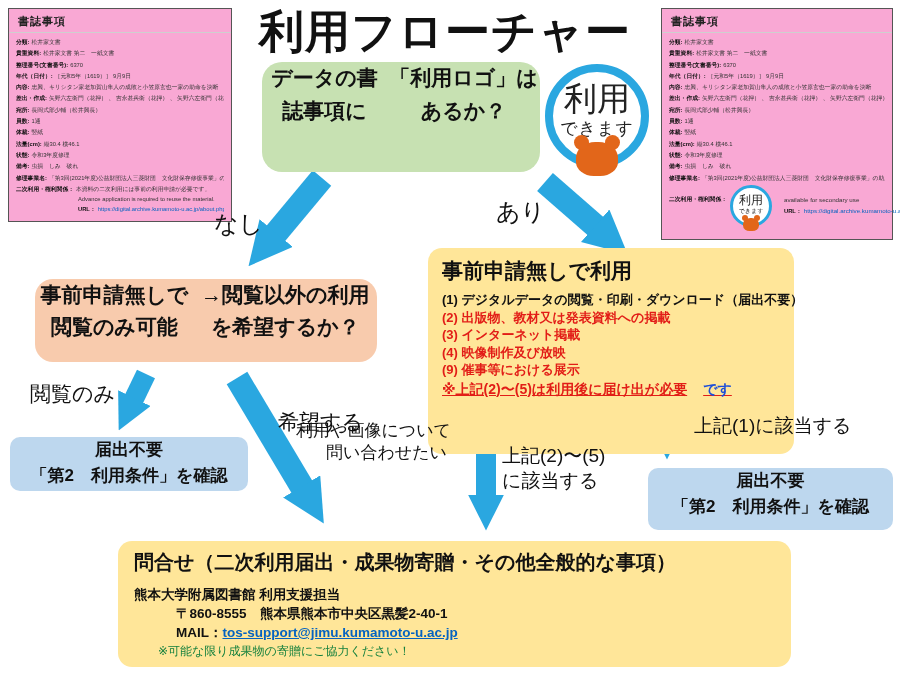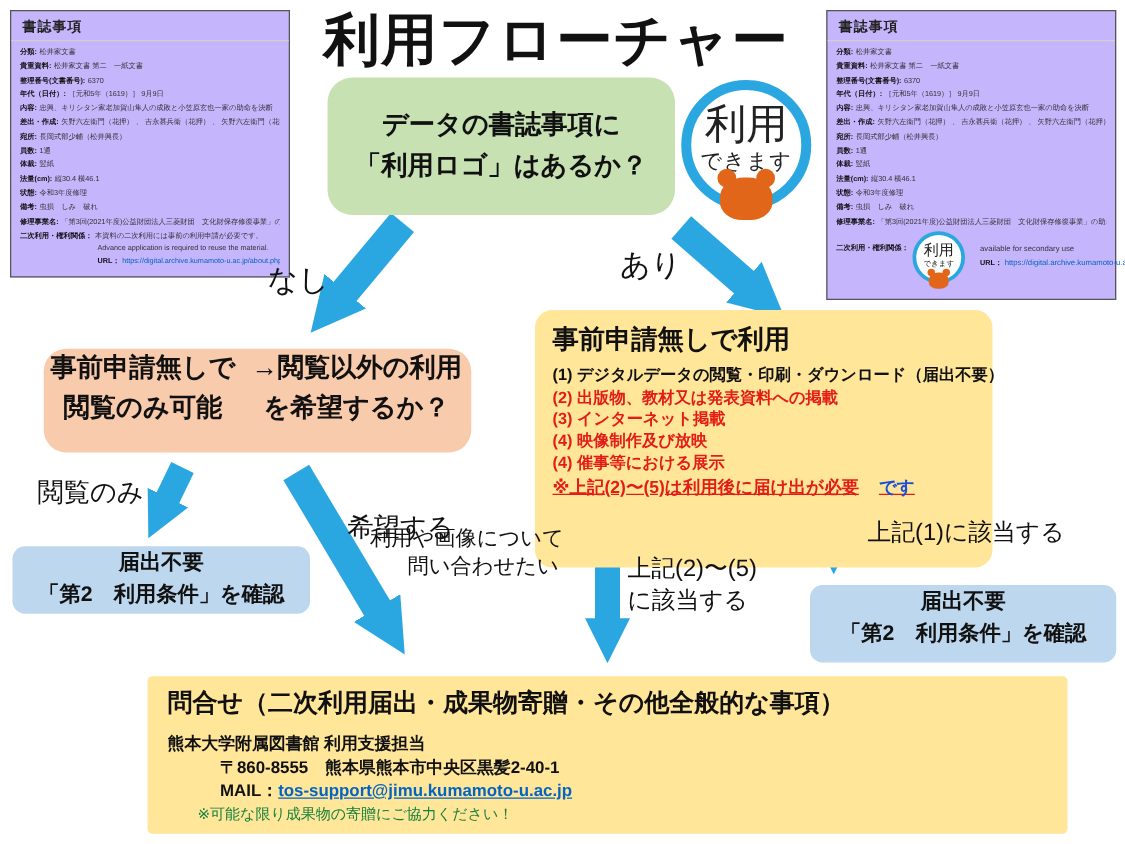--- a/index.html
+++ b/index.html
@@ -4,21 +4,21 @@
 <style>
   * { margin:0; padding:0; box-sizing:border-box; }
   html,body { background:#ffffff; }
   body { font-family:"Liberation Sans","DejaVu Sans",sans-serif; }
   .page { position:relative; width:900px; height:675px; background:#fff; overflow:hidden; }
 
   
   .arrows { position:absolute; left:0; top:0; z-index:1; }
 
   
-  .panel { position:absolute; background:#c4b5fd; border:1.5px solid #555; z-index:2; }
+  .panel { position:absolute; background:#f9a8d4; border:1.5px solid #555; z-index:2; }
   .panel-left  { left:8px;  top:8px;  width:224px; height:214px; }
   .panel-right { left:661px; top:8px; width:232px; height:232px; }
   .panel-header { font-size:11px; font-weight:bold; color:#222; padding:5px 9px 3px 9px;
                   border-bottom:1px solid #cfcfcf; letter-spacing:1px; }
   .panel-body { padding:4px 7px 0 7px; }
   .b-row { font-size:5.8px; line-height:11.3px; color:#333; white-space:nowrap; overflow:hidden; }
   .b-label { font-weight:bold; color:#111; margin-right:2px; }
   .sec-ind { font-size:5.8px; line-height:9.5px; color:#333; padding-left:62px; white-space:nowrap; overflow:hidden; }
   .link { color:#0563c1; }
   .sec-wrap { padding:0 7px; }
@@ -46,40 +46,40 @@
               border:8px solid #2aa7e0; border-radius:50%; background:#fff; text-align:center; z-index:2; }
   .logo-big .l1 { display:block; font-size:33px; line-height:36px; margin-top:9px; color:#222; font-weight:400; }
   .logo-big .l2 { display:block; font-size:17px; color:#222; letter-spacing:1px; }
   .logo-big .cat { left:50%; bottom:-16px; transform:translateX(-50%); width:42px; height:34px; }
   .logo-big .cat::before { left:-2px; top:-7px; width:15px; height:15px; }
   .logo-big .cat::after  { right:-2px; top:-7px; width:15px; height:15px; }
 
   
   .fbox { position:absolute; z-index:2; }
   .green-box { left:262px; top:62px; width:278px; height:110px; background:#c7e1b2;
-               border-radius:20px; display:flex; flex-direction:column; justify-content:center;
+               border-radius:20px; display:flex; flex-direction:row; justify-content:center;
                text-align:center; font-size:21px; font-weight:bold; color:#111; line-height:1.55; }
   .orange-box { left:35px; top:279px; width:342px; height:83px; background:#f8cbad;
                 border-radius:18px; display:flex; justify-content:center;
                 text-align:center; font-size:21px; font-weight:bold; color:#111; line-height:1.5; }
   .use-box { left:428px; top:248px; width:366px; height:206px; background:#ffe699;
              border-radius:14px; padding:9px 12px 6px 14px; }
   .use-box h2 { font-size:21px; font-weight:bold; color:#111; margin-bottom:6px; }
   .use-item { font-size:13px; font-weight:bold; color:#111; line-height:17.5px; white-space:nowrap; }
   .use-item.red { color:#e21d17; }
   .use-note { font-size:14px; font-weight:bold; color:#e21d17; text-decoration:underline;
               margin-top:2px; white-space:nowrap; }
   .use-note .blk { color:#1d4ed8;margin-left:16px; }
   .blue-box { background:#bdd7ee; border-radius:10px; display:flex; flex-direction:column;
               text-align:center; font-size:17px; font-weight:bold;
               color:#111; line-height:1.5; }
   .blue-left  { left:10px;  top:437px; width:238px; height:54px; }
   .blue-right { left:648px; top:468px; width:245px; height:62px; }
-  .contact-box { left:118px; top:541px; width:736px; height:126px; background:#ffe699;
-                 border-radius:4px; padding:8px 24px 0 16px; }
+  .contact-box { left:118px; top:541px; width:673px; height:126px; background:#ffe699;
+                 border-radius:14px; padding:8px 24px 0 16px; }
   .contact-box h2 { font-size:20px; font-weight:bold; color:#111; margin-bottom:9px; }
   .c-line1 { font-size:13.5px; font-weight:bold; color:#111; line-height:19px; }
   .c-ind   { padding-left:42px; }
   .c-note  { font-size:12px; font-weight:normal; color:#15803d; padding-left:24px; line-height:19px; }
   .mail-link { color:#0563c1; text-decoration:underline; }
 
   
   .flabel { position:absolute; z-index:2; color:#111; }
   .lbl-no   { left:214px; top:208px; font-size:24px; }
   .lbl-yes  { left:496px; top:196px; font-size:24px; }
@@ -185,21 +185,21 @@
     <span>→閲覧以外の利用を希望するか？</span>
   </div>
 
   <div class="fbox use-box">
     <h2>事前申請無しで利用</h2>
     <div>
         <div class="use-item">(1) デジタルデータの閲覧・印刷・ダウンロード（届出不要）</div>
         <div class="use-item red">(2) 出版物、教材又は発表資料への掲載</div>
         <div class="use-item red">(3) インターネット掲載</div>
         <div class="use-item red">(4) 映像制作及び放映</div>
-        <div class="use-item red">(4) 催事等における展示</div>
+        <div class="use-item red">(9) 催事等における展示</div>
       </div>
     <div class="use-note"><span>※上記(2)〜(5)は利用後に届け出が必要</span><span class="blk">です</span></div>
   </div>
 
   <div class="flabel lbl-viewonly">閲覧のみ</div>
   <div class="flabel lbl-wish">希望する</div>
   <div class="flabel lbl-inq">
     <span>利用や画像について</span><br>
     <span class="ind">問い合わせたい</span>
   </div>

